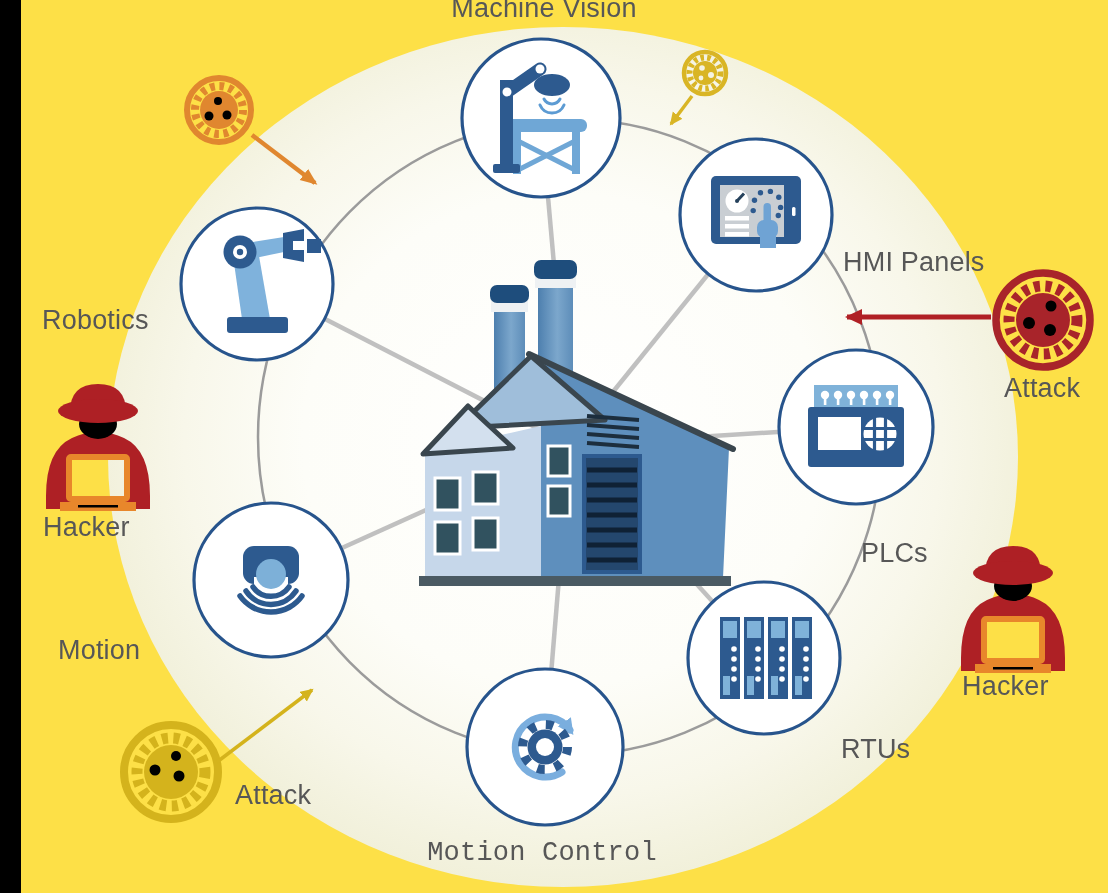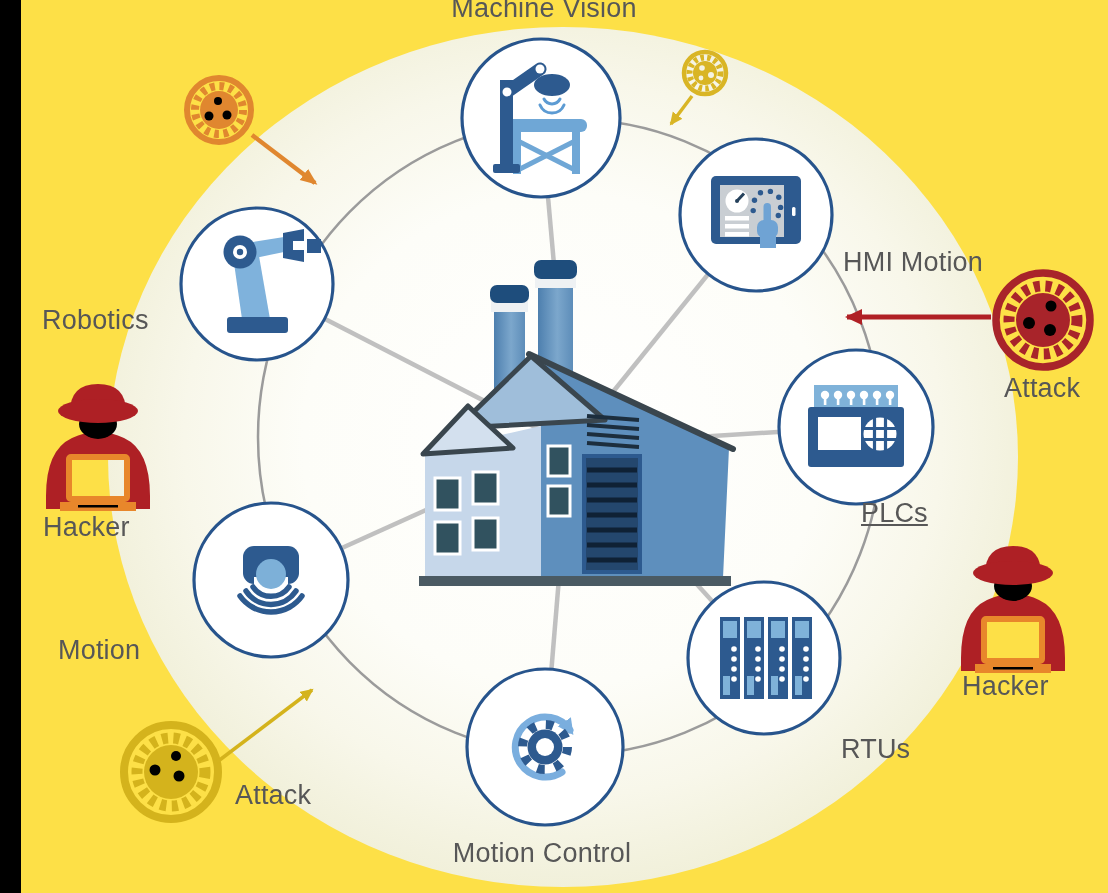--- a/index.html
+++ b/index.html
@@ -322,24 +322,24 @@
     <ellipse cx="60" cy="46" rx="19" ry="15" fill="#000000"></ellipse>
     <path d="M32,34 Q32,6 60,6 Q88,6 88,34 Z" fill="#ae2025"></path>
     <ellipse cx="60" cy="33" rx="40" ry="12" fill="#ae2025"></ellipse>
     <rect x="31" y="79" width="58" height="42" rx="2" fill="none" stroke="#e8872b" stroke-width="6"></rect>
     <rect x="22" y="124" width="76" height="9" fill="#e8872b"></rect>
     <rect x="40" y="127" width="40" height="2.5" fill="#000000"></rect>
   </g>
 </svg>
 
 <div class="lbl center" style="left:523px; top:-7px;">Machine Vision</div>
-<div class="lbl" style="left:822px; top:247px;">HMI Motion</div>
-<div class="lbl" style="left:840px; top:498px;text-decoration:underline;">PLCs</div>
+<div class="lbl" style="left:822px; top:247px;">HMI Panels</div>
+<div class="lbl" style="left:840px; top:538px;">PLCs</div>
 <div class="lbl" style="left:820px; top:734px;">RTUs</div>
-<div class="lbl center" style="left:521px; top:838px;">Motion Control</div>
+<div class="lbl center" style="left:521px; top:838px;font-family:Liberation Mono, monospace;">Motion Control</div>
 <div class="lbl" style="left:37px;  top:635px;">Motion</div>
 <div class="lbl" style="left:21px;  top:305px;">Robotics</div>
 <div class="lbl" style="left:983px; top:373px;">Attack</div>
 <div class="lbl" style="left:214px; top:780px;">Attack</div>
 <div class="lbl" style="left:22px;  top:512px;">Hacker</div>
 <div class="lbl" style="left:941px; top:671px;">Hacker</div>
 
 </div>
 
 </body></html>

